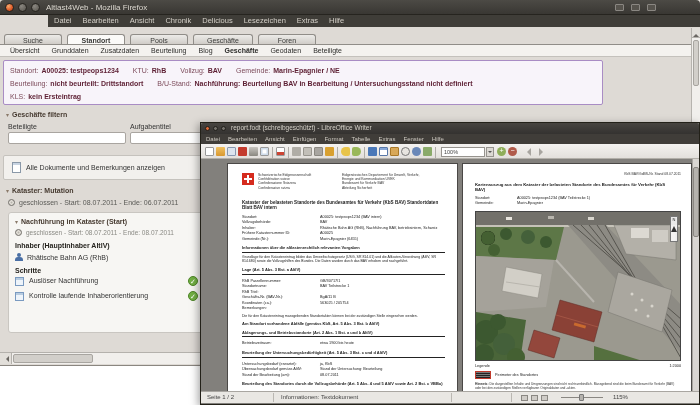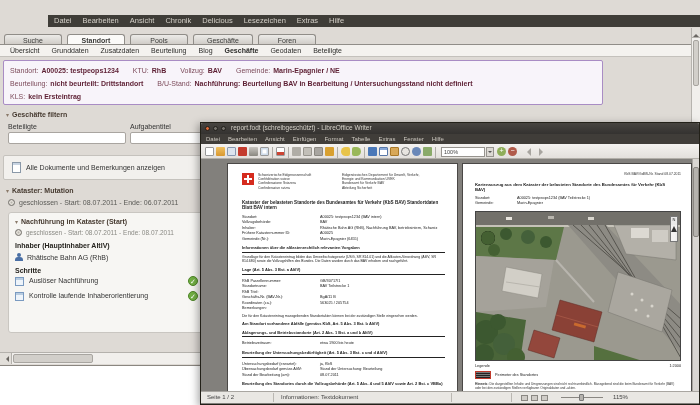--- a/index.html
+++ b/index.html
@@ -179,20 +179,29 @@
   .sb-view{position:absolute;top:3px;width:7px;height:6px;background:#cfccc7;border:1px solid #8a8782;}
   .sb-slider{position:absolute;top:5px;width:42px;height:1px;background:#8a8782;}
   .sb-knob{position:absolute;top:2px;width:5px;height:7px;background:#b5b2ad;border:1px solid #777;border-radius:1px;}
 </style>
 </head>
 <body>
 
 <div id="screen">
 
   <div class="ff-window">
+    <div class="ff-titlebar">
+      <span class="wbtn close"></span>
+      <span class="wbtn min"></span>
+      <span class="wbtn max"></span>
+      <span class="ff-title">Altlast4Web - Mozilla Firefox</span>
+      <span class="tr-ic" style="right:76px"></span>
+      <span class="tr-ic" style="right:60px"></span>
+      <span class="tr-ic" style="right:44px"></span>
+    </div>
     <div class="ff-menubar"><span class="ff-menu-it">Datei</span><span class="ff-menu-it">Bearbeiten</span><span class="ff-menu-it">Ansicht</span><span class="ff-menu-it">Chronik</span><span class="ff-menu-it">Delicious</span><span class="ff-menu-it">Lesezeichen</span><span class="ff-menu-it">Extras</span><span class="ff-menu-it">Hilfe</span></div>
 
     <div class="ff-page">
       <div class="ff-tabs"><div class="fftab">Suche</div><div class="fftab active">Standort</div><div class="fftab">Pools</div><div class="fftab">Geschäfte</div><div class="fftab">Foren</div></div>
       <div class="ff-subnav"><span class="sn-it">Übersicht</span><span class="sn-it">Grunddaten</span><span class="sn-it">Zusatzdaten</span><span class="sn-it">Beurteilung</span><span class="sn-it">Blog</span><span class="sn-it active">Geschäfte</span><span class="sn-it">Geodaten</span><span class="sn-it">Beteiligte</span></div>
 
       <div class="ff-infobox">
         <div><span class="pair"><span class="p-l">Standort:</span><span class="p-v">A00025: testpeops1234</span></span><span class="pair"><span class="p-l">KTU:</span><span class="p-v">RhB</span></span><span class="pair"><span class="p-l">Vollzug:</span><span class="p-v">BAV</span></span><span class="pair"><span class="p-l">Gemeinde:</span><span class="p-v">Marin-Epagnier / NE</span></span></div>
         <div><span class="pair"><span class="p-l">Beurteilung:</span><span class="p-v">nicht beurteilt: Drittstandort</span></span><span class="pair"><span class="p-l">B/U-Stand:</span><span class="p-v">Nachführung: Beurteilung BAV in Bearbeitung / Untersuchungsstand nicht definiert</span></span></div>
         <div><span class="pair"><span class="p-l">KLS:</span><span class="p-v">kein Ersteintrag</span></span></div>

